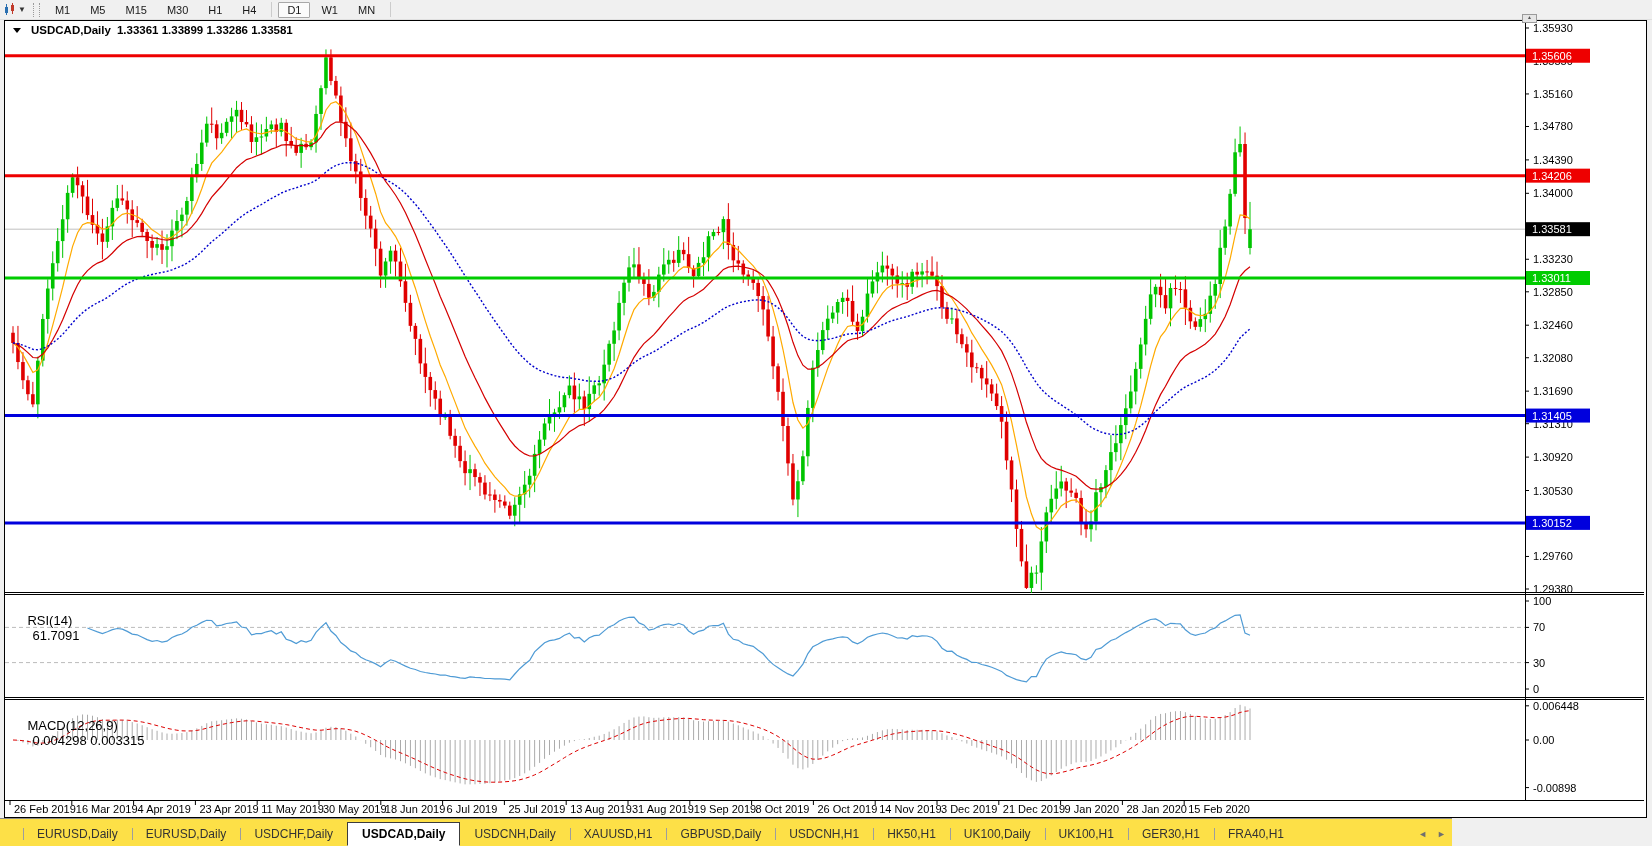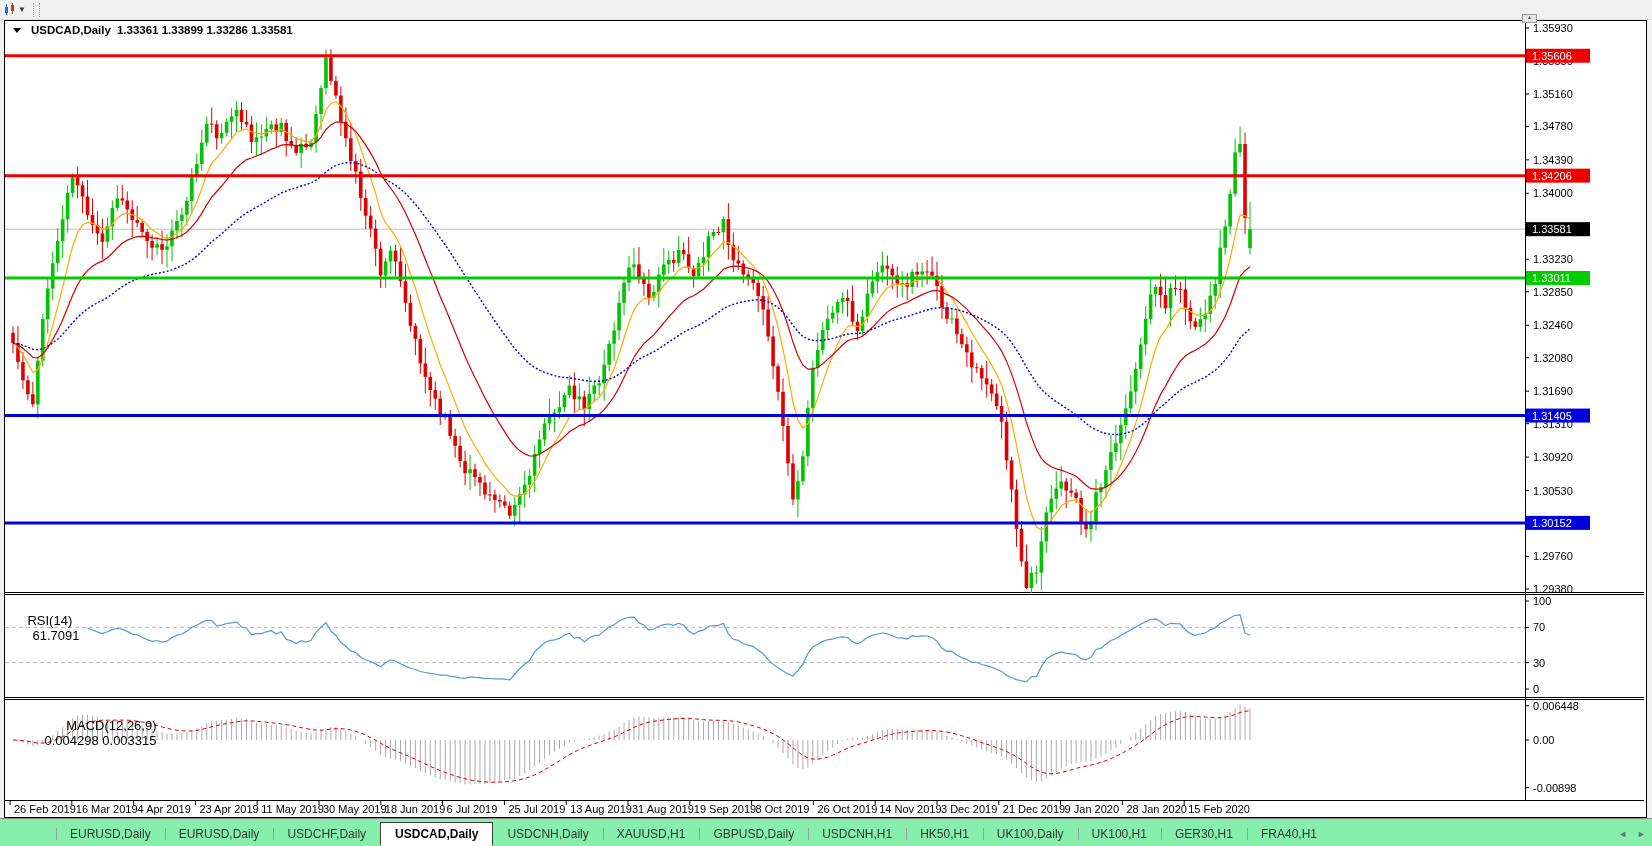--- a/index.html
+++ b/index.html
@@ -16,22 +16,22 @@
   
   .win{position:absolute;left:4px;top:20px;width:1641px;height:796px;background:#ffffff;
     border:1px solid #000;}
   .overlay{position:absolute;font-size:13px;color:#000;pointer-events:none;white-space:pre;}
   .title-row{left:8px;top:3px;font-size:11.5px;font-weight:bold;display:flex;align-items:center;gap:6px;}
   .tri{display:inline-block;width:0;height:0;border-left:4px solid transparent;border-right:4px solid transparent;
     border-top:5px solid #000;margin-right:4px;}
   .scrollup{position:absolute;left:1522px;top:14px;width:13px;height:7px;background:#e6e6e6;
     border:1px solid #9a9a9a;font-size:5px;line-height:5px;text-align:center;color:#555;}
   
-  .tabbar{position:absolute;left:0;top:818px;width:1652px;height:28px;background:#86efac;
-    border-top:1px solid #8a8a8a;display:flex;align-items:flex-end;padding-left:56px;box-sizing:border-box;}
+  .tabbar{position:absolute;left:0;top:818px;width:1452px;height:28px;background:#fde047;
+    border-top:1px solid #8a8a8a;display:flex;align-items:flex-end;padding-left:23px;box-sizing:border-box;}
   .tab{height:20px;line-height:20px;padding:0 14px;font-size:12px;color:#333;position:relative;margin-bottom:2px;}
   .tab:not(.active)::before{content:"";position:absolute;left:0;top:4px;bottom:4px;width:1px;background:#9d9d9d;}
   .tab.active{background:#fff;border:1px solid #3c3c3c;border-bottom:1px solid #fff;height:22px;line-height:22px;
     font-weight:bold;color:#000;margin-bottom:0;z-index:2;}
   .tab.active::before{display:none;}
   .tab.active + .tab::before{display:none;}
   .tab-arrows{position:absolute;right:6px;bottom:6px;display:flex;gap:10px;}
   .tab-arrow{font-size:9px;color:#6f6f6f;line-height:12px;}
   svg text{font-family:"Liberation Sans",sans-serif;}
 </style>
@@ -42,20 +42,33 @@
   <span class="tb-icon">
     <svg width="13" height="13" viewBox="0 0 13 13">
       <rect x="2" y="4" width="3" height="6" fill="#2a6fb0"></rect>
         <line x1="3.5" y1="1" x2="3.5" y2="12" stroke="#2a6fb0"></line>
       <rect x="8" y="2" width="3" height="6" fill="#c03a2a"></rect>
         <line x1="9.5" y1="0" x2="9.5" y2="11" stroke="#c03a2a"></line>
     </svg>
     <span class="caret">▼</span>
   </span>
   <span class="grip"></span>
+  <span id="tf-buttons" style="display:flex;align-items:center;">
+      <span class="tf-btn">M1</span>
+      <span class="tf-btn">M5</span>
+      <span class="tf-btn">M15</span>
+      <span class="tf-btn">M30</span>
+      <span class="tf-btn">H1</span>
+      <span class="tf-btn">H4</span>
+      <span class="tb-sep"></span>
+      <span class="tf-btn active">D1</span>
+      <span class="tf-btn">W1</span>
+      <span class="tf-btn">MN</span>
+      <span class="tb-sep"></span>
+    </span>
 </div>
 
 <div class="win">
   <svg id="chart-svg" width="1639" height="794">
       <defs>
         <clipPath id="cm">
           <rect x="0" y="0" width="1520" height="572"></rect>
         </clipPath>
         <clipPath id="cr">
           <rect x="0" y="575" width="1520" height="101"></rect>
@@ -942,21 +955,21 @@
     </svg>
   <div class="overlay title-row">
     <span class="tri"></span>
     <span>USDCAD,Daily</span>
     <span style="font-weight:bold;">1.33361 1.33899 1.33286 1.33581</span>
   </div>
   <div class="overlay" style="left:8px;top:577px;">
     <span>RSI(14)</span>
     <span style="margin-left:5px;">61.7091</span>
   </div>
-  <div class="overlay" style="left:20px;top:682px;text-align:right;">
+  <div class="overlay" style="left:8px;top:682px;">
     <span>MACD(12,26,9)</span>
     <span style="margin-left:5px;">0.004298 0.003315</span>
   </div>
 </div>
 
 <div class="scrollup">▲</div>
 
 <div class="tabbar">
   <span id="tabs" style="display:flex;align-items:flex-end;">
       <span class="tab">EURUSD,Daily</span>

